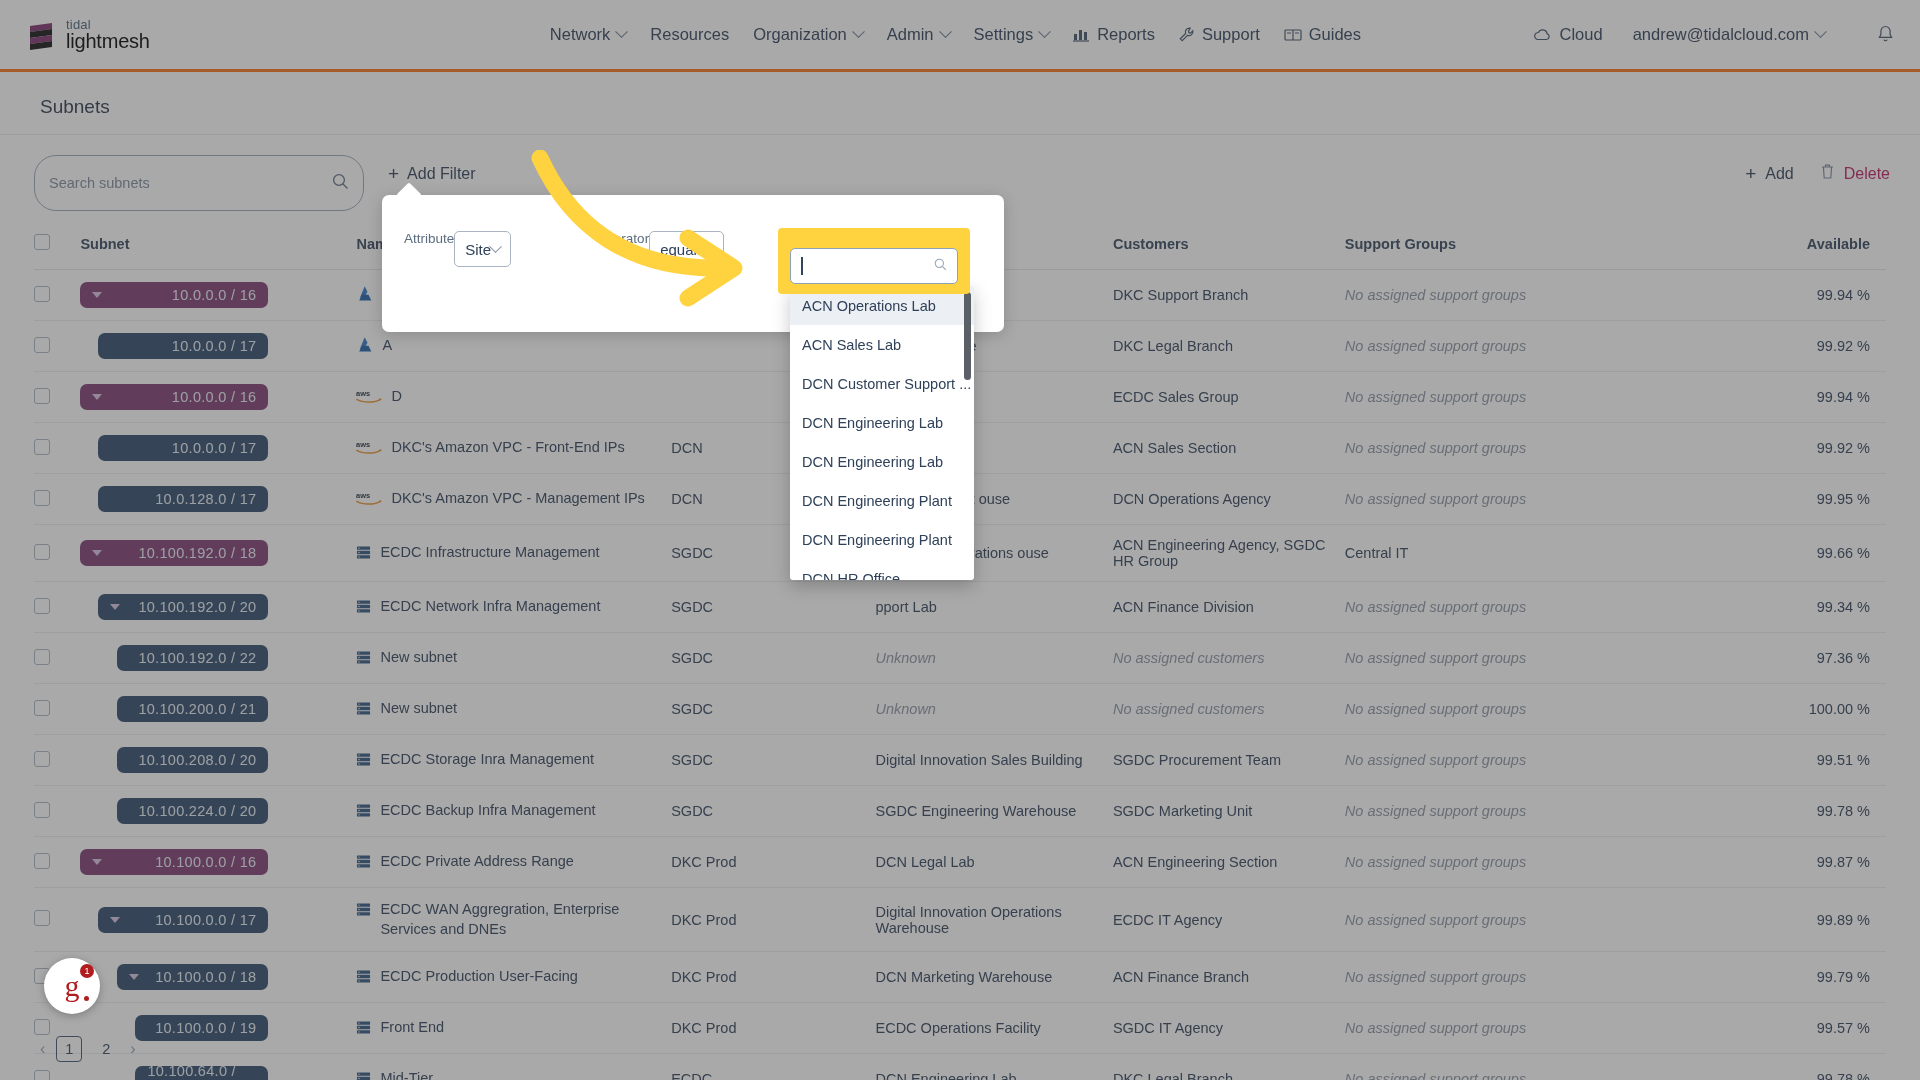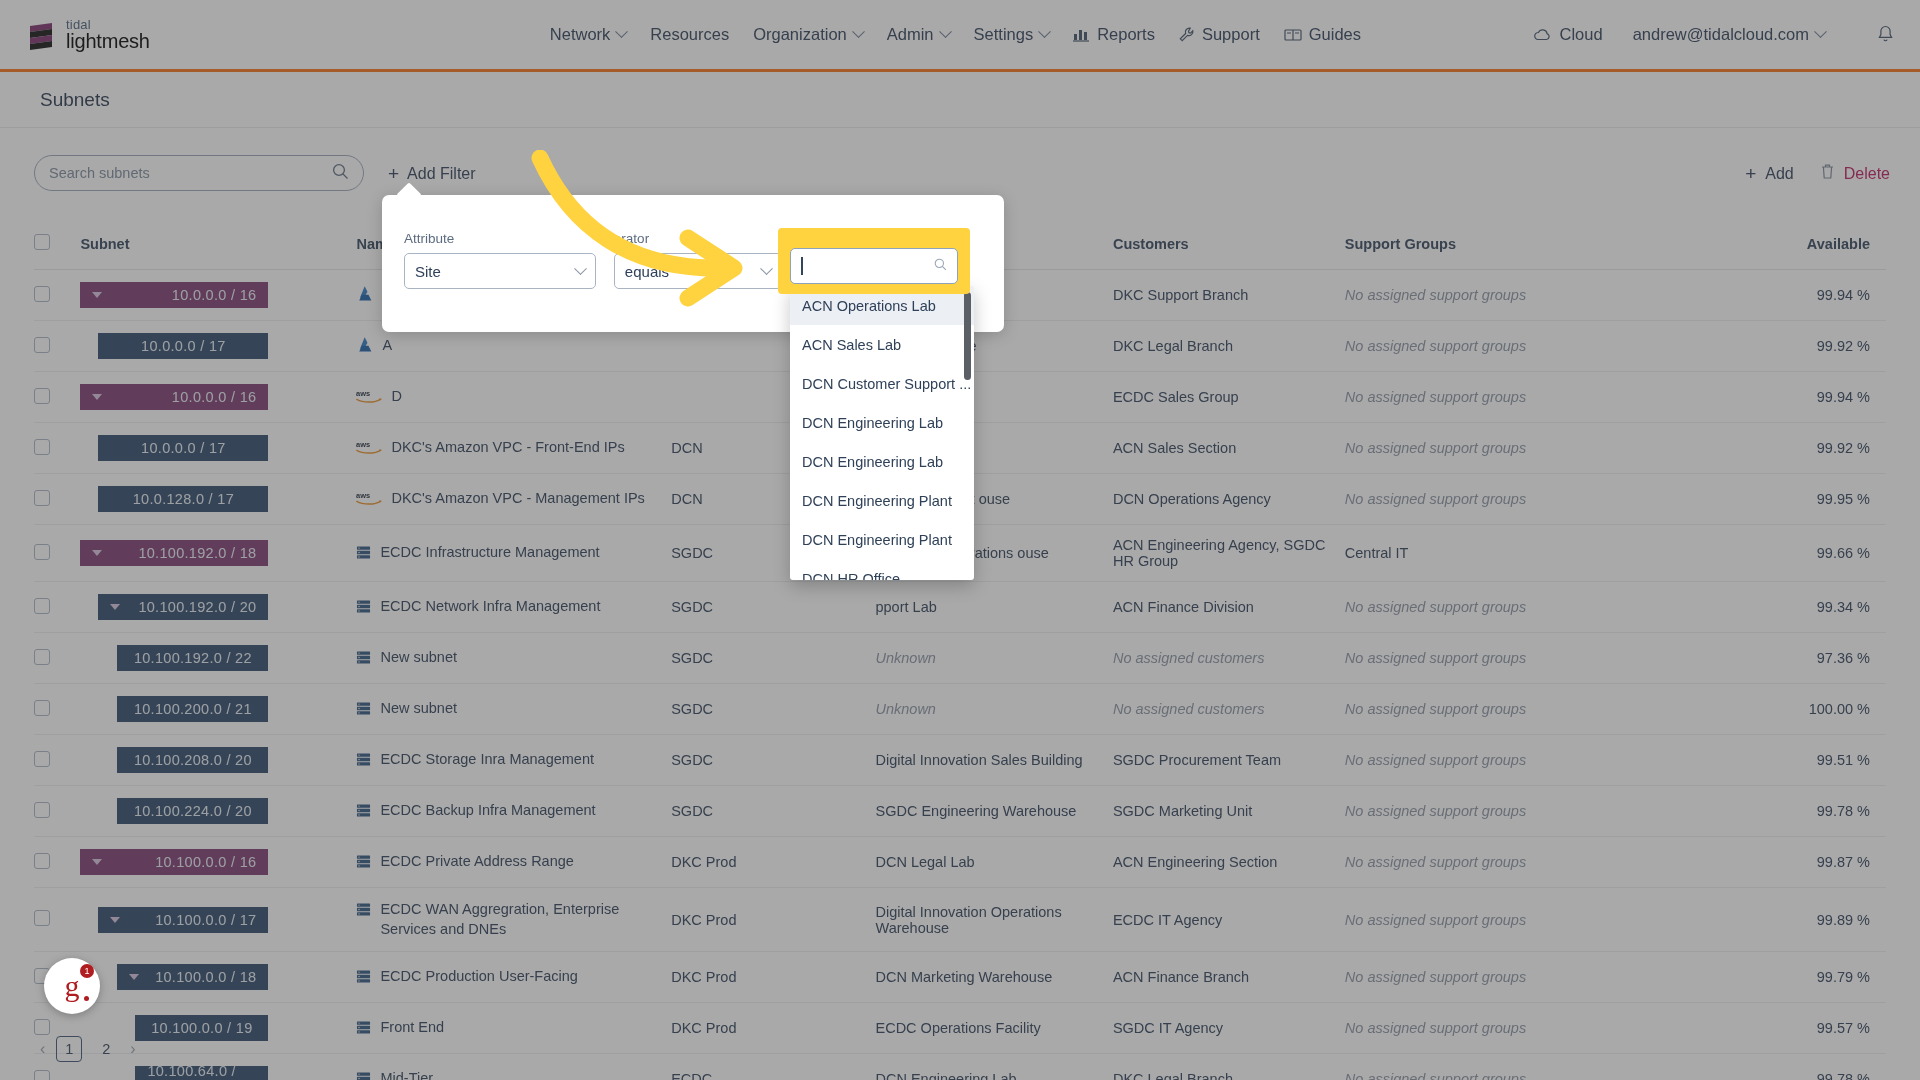--- a/index.html
+++ b/index.html
@@ -24,29 +24,29 @@
   .logo-text .t2 { font-size: 20px; color: #000000; display:block; font-weight:400; letter-spacing:-.2px; }
 
   .nav-center { display: flex; align-items: center; gap: 24px; margin-left: 400px; }
   .nav-item { display: flex; align-items: center; gap: 7px; font-size: 16.5px; color: #2f4159; cursor: pointer; white-space: nowrap;}
   .caret { display:inline-block; width:9px; height:9px; border-right:1.6px solid #6b7c93; border-bottom:1.6px solid #6b7c93; transform: rotate(45deg) translate(-2px,-2px); }
   .nav-icon { display:inline-flex; align-items:center; color:#41536b; }
   .nav-right { position:absolute; right: 26px; display:flex; align-items:center; gap: 30px; }
 
   
   .page-header {
-    position:absolute; top:72px; left:0; width:1920px; height:56px;
+    position:absolute; top:79px; left:0; width:1920px; height:56px;
     display:flex; align-items:center; border-bottom:1px solid #e8eaed; background:#fff;
   }
   .page-title { margin-left: 40px; font-size: 19px; color:#28384d; }
 
   
   .toolbar { position:absolute; top:145px; left:0; width:1920px; height:58px; }
   .search-box {
-    position:absolute; left:34px; top:10px; width:330px; height:36px;
+    position:absolute; left:34px; top:10px; width:330px; height:56px;
     border:1px solid #9aa7b8; border-radius:22px; display:flex; align-items:center;
     padding: 0 14px; background:#fff;
   }
   .search-box input {
     border:none; outline:none; flex:1; font-size:14.5px; color:#3c4d63;
     background:transparent; font-family:"Liberation Sans", sans-serif;
   }
   .search-box input::placeholder { color:#7e8b9c; }
   .add-filter { position:absolute; left:388px; top:19px; font-size:16px; color:#2f4159; cursor:pointer; display:flex; align-items:center; gap:8px; }
   .plus { font-size:19px; line-height:1; color:#2f4159; }
@@ -71,22 +71,22 @@
   .col-chk { width: 42px; }
   .col-subnet { width: 250px; margin-top: 6px; }
   .col-name { width: 285px; }
   .col-cat { width: 185px; }
   .col-loc { width: 215px; }
   .col-cust { width: 210px; }
   .col-sg { width: 360px; }
   .col-avail { width: 130px; }
 
   .badge {
-    display:flex; align-items:center; justify-content:center;
-    height:26px; border-radius:0; color:#e9eef4; font-size:14.5px;
+    display:flex; align-items:center; justify-content:flex-end;
+    height:26px; border-radius:7px; color:#e9eef4; font-size:14.5px;
     padding: 0 12px; letter-spacing:.3px;
   }
   .badge .tri { margin-right:auto; width:0;height:0; border-left:5px solid transparent; border-right:5px solid transparent; border-top:6px solid #d7c3de; }
   .badge.purple { background:#7c3a72; }
   .badge.blue { background:#2d4a6b; }
   .b-ind-0 { margin-left: 0px;   width: 188px; }
   .b-ind-1 { margin-left: 18px;  width: 170px; }
   .b-ind-2 { margin-left: 37px;  width: 151px; }
   .b-ind-3 { margin-left: 55px;  width: 133px; }
 
@@ -110,21 +110,21 @@
   .popover {
     position:absolute; left:382px; top:195px; width:622px; height:137px;
     background:#fff; border-radius:7px; box-shadow:0 3px 16px rgba(0,0,0,.18);
     z-index:50;
   }
   .popover:before{
     content:""; position:absolute; top:-9px; left:18px; width:18px;height:18px;
     background:#fff; transform:rotate(45deg); border-radius:2px;
   }
   .pop-row { display:flex; gap:18px; padding: 36px 22px 0 22px; position:relative; z-index:2;}
-  .field { display:flex; flex-direction:column; }
+  .field { display:flex; flex-direction:row; }
   .field-label { font-size:13.5px; color:#5d6c80; margin-bottom:7px; }
   .select {
     height:36px; border:1px solid #a9b4c2; border-radius:5px; display:flex;
     align-items:center; padding:0 10px; font-size:15px; color:#2f4159; background:#fff;
   }
   .select .sel-caret { margin-left:auto; width:9px;height:9px; border-right:1.5px solid #8b97a7; border-bottom:1.5px solid #8b97a7; transform:rotate(45deg) translate(-2px,-2px);}
   .f-attr { width:200px; }
   .f-op  { width:175px; }
   .f-val { width:190px; }
 

